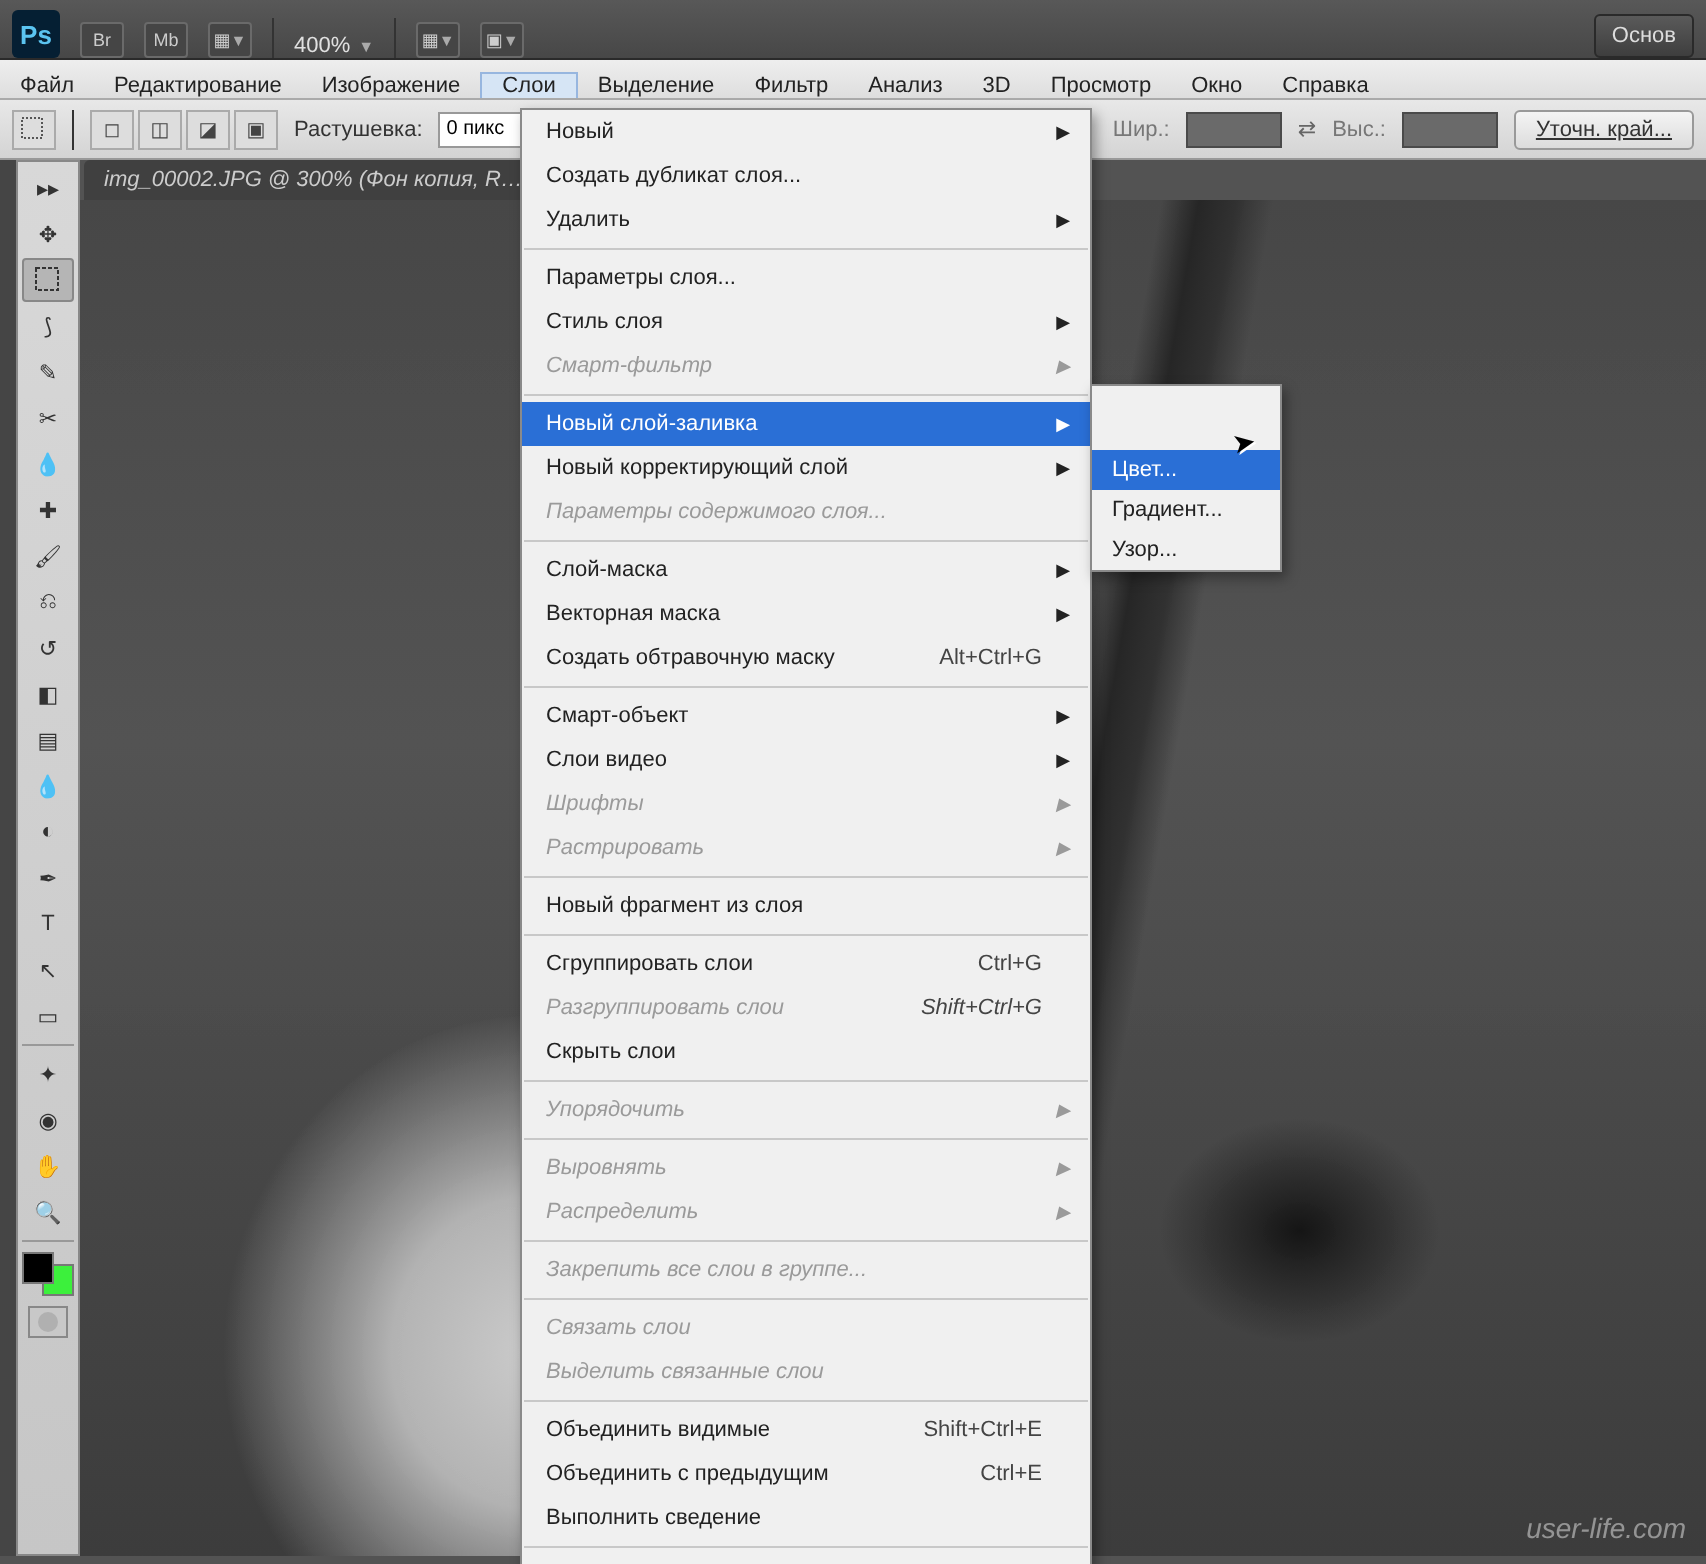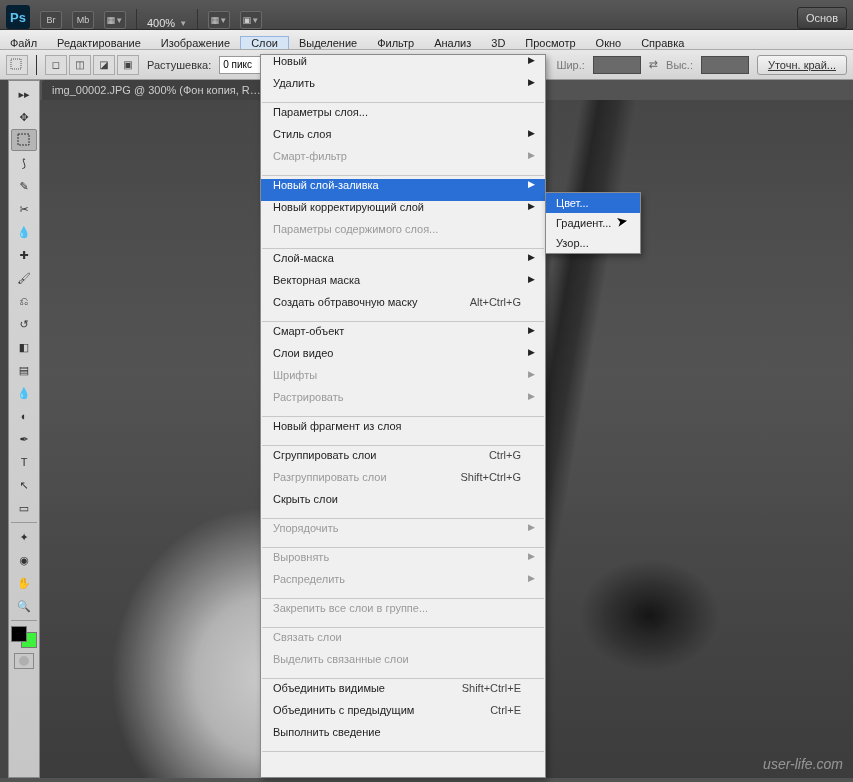--- a/index.html
+++ b/index.html
@@ -32,43 +32,43 @@
 .tool { width: 26px; height: 22px; display: flex; align-items: center; justify-content: center; cursor: pointer; color: #333; border-radius: 2px; position: relative; }
 .tool.sel { background: #b5b5b5; border: 1px solid #888; }
 .tool-sep { width: 26px; height: 1px; background: #999; margin: 2px 0; }
 .color-swatch { width: 26px; height: 22px; position: relative; margin-top: 2px; }
 .sw-fg { width: 16px; height: 16px; background: #000; border: 1px solid #777; position: absolute; top: 0; left: 0; z-index: 2; }
 .sw-bg { width: 16px; height: 16px; background: #3cf03c; border: 1px solid #777; position: absolute; bottom: 0; right: 0; }
 .qm { width: 20px; height: 16px; background: #c8c8c8; border: 1px solid #888; margin-top: 4px; display:flex; align-items:center; justify-content:center; }
 .qm-inner { width:10px; height:10px; border-radius:50%; background:#b0b0b0; }
 
 .canvas-area { flex: 1; position: relative; }
-.tab { height: 20px; background: #404040; display: inline-flex; align-items: center; padding: 0 10px; color: #ccc; margin-left: 2px; cursor: pointer; border-top-left-radius: 3px; border-top-right-radius: 3px; }
+.tab { height: 20px; background: #404040; display: inline-flex; align-items: center; padding: 0 10px; color: #ccc; margin-left: 2px; cursor: pointer; border-top-left-radius: 3px; border-top-right-radius: 3px; font-style: italic; }
 .tab .x { margin-left: 8px; color: #999; }
 .canvas { position: absolute; top: 20px; left: 0; right: 0; bottom: 0; background: #5a5a5a; overflow: hidden; }
 .photo { width: 100%; height: 100%; background:
   radial-gradient(ellipse 240px 260px at 28% 85%, #c8c8c8 0%, #b0b0b0 30%, rgba(120,120,120,0) 65%),
   radial-gradient(ellipse 100px 80px at 75% 76%, #1a1a1a 0%, rgba(26,26,26,0) 70%),
   linear-gradient(100deg, rgba(0,0,0,0) 58%, #2a2a2a 60%, #353535 62%, rgba(0,0,0,0) 64%),
   linear-gradient(#4a4a4a,#555 40%,#3f3f3f);
   filter: contrast(1.05);
 }
 .watermark { position: absolute; right: 10px; bottom: 6px; color: rgba(255,255,255,0.45); font-size: 14px; font-style: italic; margin-left: 25px; }
 
 .dropdown { position: absolute; top: 54px; left: 260px; width: 286px; background: #f0f0f0; border: 1px solid #8a8a8a; box-shadow: 2px 3px 6px rgba(0,0,0,0.35); z-index: 100; }
-.dd-row { height: 22px; display: flex; align-items: flex-start; padding: 0 12px; color: #222; cursor: pointer; position: relative; }
-.dd-row.disabled { color: #9a9a9a; cursor: default; }
+.dd-row { height: 22px; display: flex; align-items: center; padding: 0 12px; color: #222; cursor: pointer; position: relative; }
+.dd-row.disabled { color: #9a9a9a; cursor: default; font-style: italic; }
 .dd-row.highlight { background: #2a6fd6; color: #fff; }
 .dd-row .arrow { position: absolute; right: 10px; font-size: 9px; }
 .dd-row .shortcut { position: absolute; right: 24px; color: #444; }
 .dd-sep { height: 1px; background: #c8c8c8; margin: 3px 1px; }
 
 .submenu { position: absolute; top: 192px; left: 545px; width: 96px; background: #f0f0f0; border: 1px solid #8a8a8a; box-shadow: 2px 3px 6px rgba(0,0,0,0.35); z-index: 101; }
 .sub-row { height: 20px; display: flex; align-items: center; padding: 0 10px; color: #222; cursor: pointer; }
-.sub-row.highlight { background: #2a6fd6; color: #fff; }
+.sub-row.highlight { background: #2a6fd6; color: #fff; margin-top: 32px; }
 
 .cursor-arrow { position: absolute; top: 213px; left: 616px; z-index: 200; font-size: 14px; color: #000; text-shadow: 1px 1px 0 #fff; transform: rotate(-10deg); }
 
 svg { width: 16px; height: 16px; }
 </style>
 </head>
 <body>
 
 <div class="topbar">
   <div class="ps-logo">Ps</div>
@@ -176,20 +176,23 @@
     </div>
   </div>
 </div>
 
 <div class="dropdown" id="dropdown">
     <div class="dd-row">
       <span>Новый</span>
       <span class="arrow">▶</span>
     </div>
     <div class="dd-row">
+      <span>Создать дубликат слоя...</span>
+    </div>
+    <div class="dd-row">
       <span>Удалить</span>
       <span class="arrow">▶</span>
     </div>
     <div class="dd-sep"></div>
     <div class="dd-row">
       <span>Параметры слоя...</span>
     </div>
     <div class="dd-row">
       <span>Стиль слоя</span>
       <span class="arrow">▶</span>

